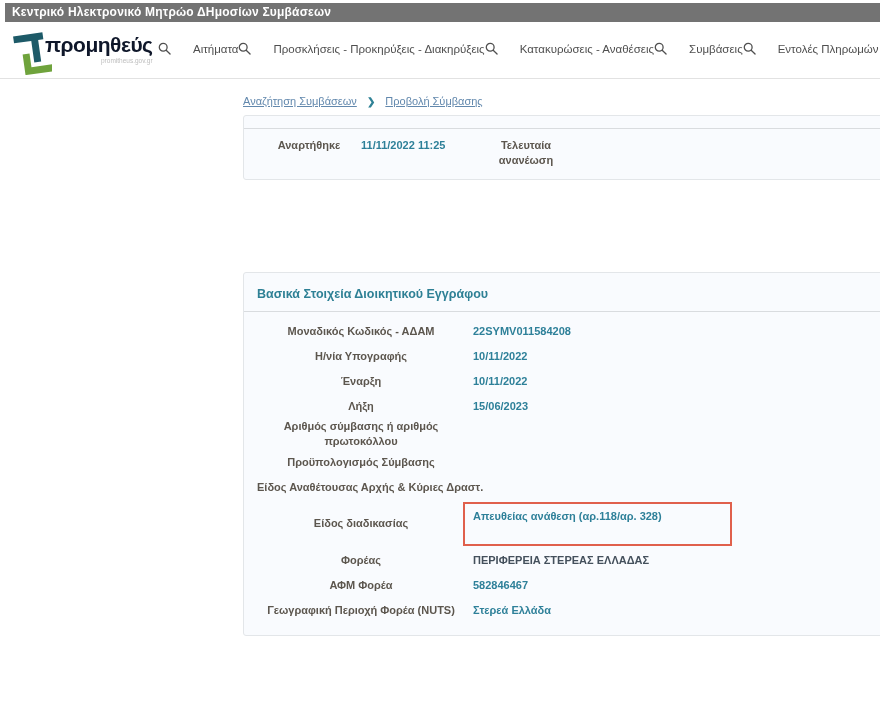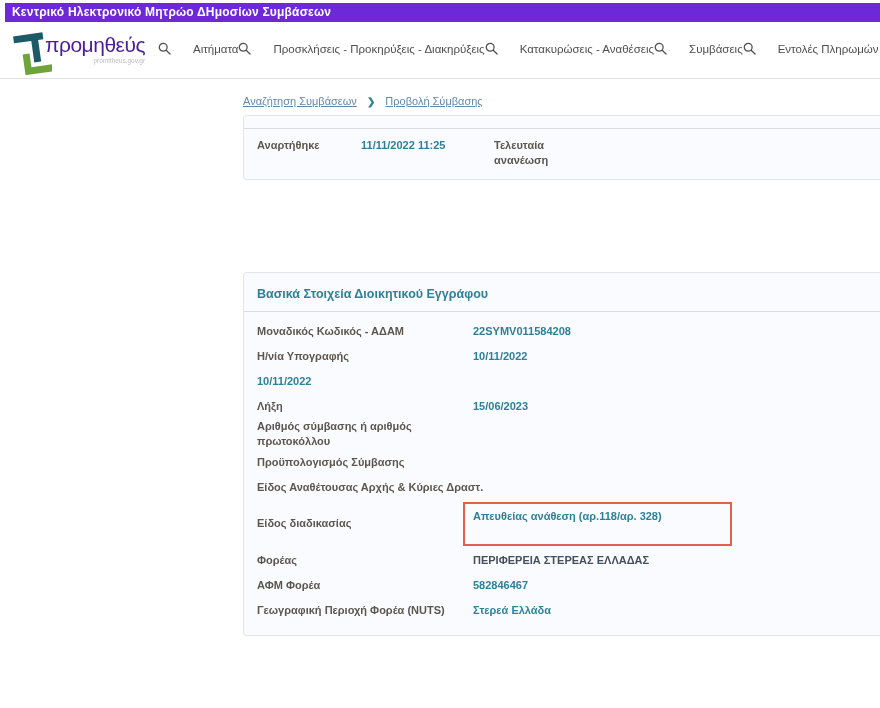--- a/index.html
+++ b/index.html
@@ -1,30 +1,30 @@
 <!DOCTYPE html>
 <html><head>
 <meta charset="utf-8">
 <style>
   html, body { margin:0; padding:0; width:880px; height:708px; overflow:hidden;
                background:#ffffff; font-family:"Liberation Sans", sans-serif; }
   .screen { position:relative; width:880px; height:708px; }
 
   
   .topbar { position:absolute; left:5px; top:3px; width:875px; height:31px;
-            background:#6d28d9; box-sizing:border-box; }
+            background:#737373; box-sizing:border-box; }
   .topbar span { display:block; padding-left:7px; color:#ffffff; font-size:12px;
                  font-weight:bold; line-height:19px; letter-spacing:.2px; }
 
   
   .navbar { position:absolute; left:0; top:22px; width:880px; height:57px;
             background:#ffffff; border-bottom:1px solid #e2e2e2; box-sizing:border-box; }
   .logo { position:absolute; left:10px; top:6px; display:flex; align-items:flex-start; cursor:pointer; }
   .logo-text { display:flex; flex-direction:column; align-items:flex-end; margin-left:-7px; margin-top:6px; }
-  .logo-name { font-size:21px; font-weight:normal; color:#4c1d95; line-height:1; letter-spacing:-0.5px; }
+  .logo-name { font-size:21px; font-weight:bold; color:#0f172a; line-height:1; letter-spacing:-0.5px; }
   .logo-sub  { font-size:6.5px; color:#bdbdbd; margin-top:2px; }
 
   .nav-items { position:absolute; left:158px; right:10px; top:20px; display:flex;
                justify-content:space-between; align-items:center; }
   .nav-item { display:flex; align-items:center; gap:22px; font-size:11.5px;
               color:#4f4f4f; cursor:pointer; white-space:nowrap; }
 
   
   .breadcrumb { position:absolute; left:243px; top:95px; font-size:11px; }
   .breadcrumb a { color:#6288ad; text-decoration:underline; cursor:pointer; }
@@ -37,21 +37,21 @@
   .card-details { top:272px; }
   .divider { border-top:1px solid #d9dcdf; margin-top:12px; }
 
   .card-title { margin:11px 16px 0 13px; max-width:380px; font-size:13px;
                 font-weight:bold; color:#3f7d9b; line-height:17px; }
   .summary-footer { display:flex; padding:9px 13px 10px; align-items:flex-start; }
   .posted-lbl { flex:0 0 104px; }
   .posted-val { flex:0 0 133px; }
   .update-lbl { flex:0 0 64px; }
 
-  .lbl { font-size:11px; font-weight:bold; color:#5c564e; line-height:1.4; }
+  .lbl { font-size:11px; font-weight:bold; color:#5c564e; line-height:1.4;text-align:center; }
   .val { font-size:11px; font-weight:bold; line-height:1.4; }
   .v-teal { color:#2e8099; }
   .v-dark { color:#44505c; }
   .v-link { cursor:pointer; }
 
   .card-title2 { margin:14px 13px 0; font-size:12.5px; font-weight:bold; color:#2e8095; }
   .card-details .divider { margin-top:10px; }
   .rows { padding:7px 13px 12px; }
   .detail-row { display:flex; align-items:center; min-height:25px; }
   .row-lbl { flex:0 0 216px; padding-right:8px; box-sizing:border-box; }
@@ -147,20 +147,21 @@
     <span class="lbl row-lbl">Μοναδικός Κωδικός - ΑΔΑΜ</span>
     <span class="val v-teal">22SYMV011584208</span>
   </div>
 
   <div class="detail-row">
     <span class="lbl row-lbl">Η/νία Υπογραφής</span>
     <span class="val v-teal">10/11/2022</span>
   </div>
 
   <div class="detail-row">
+    <span class="lbl row-lbl">Έναρξη</span>
     <span class="val v-teal">10/11/2022</span>
   </div>
 
   <div class="detail-row">
     <span class="lbl row-lbl">Λήξη</span>
     <span class="val v-teal">15/06/2023</span>
   </div>
 
   <div class="detail-row">
     <span class="lbl row-lbl">Αριθμός σύμβασης ή αριθμός πρωτοκόλλου</span>

